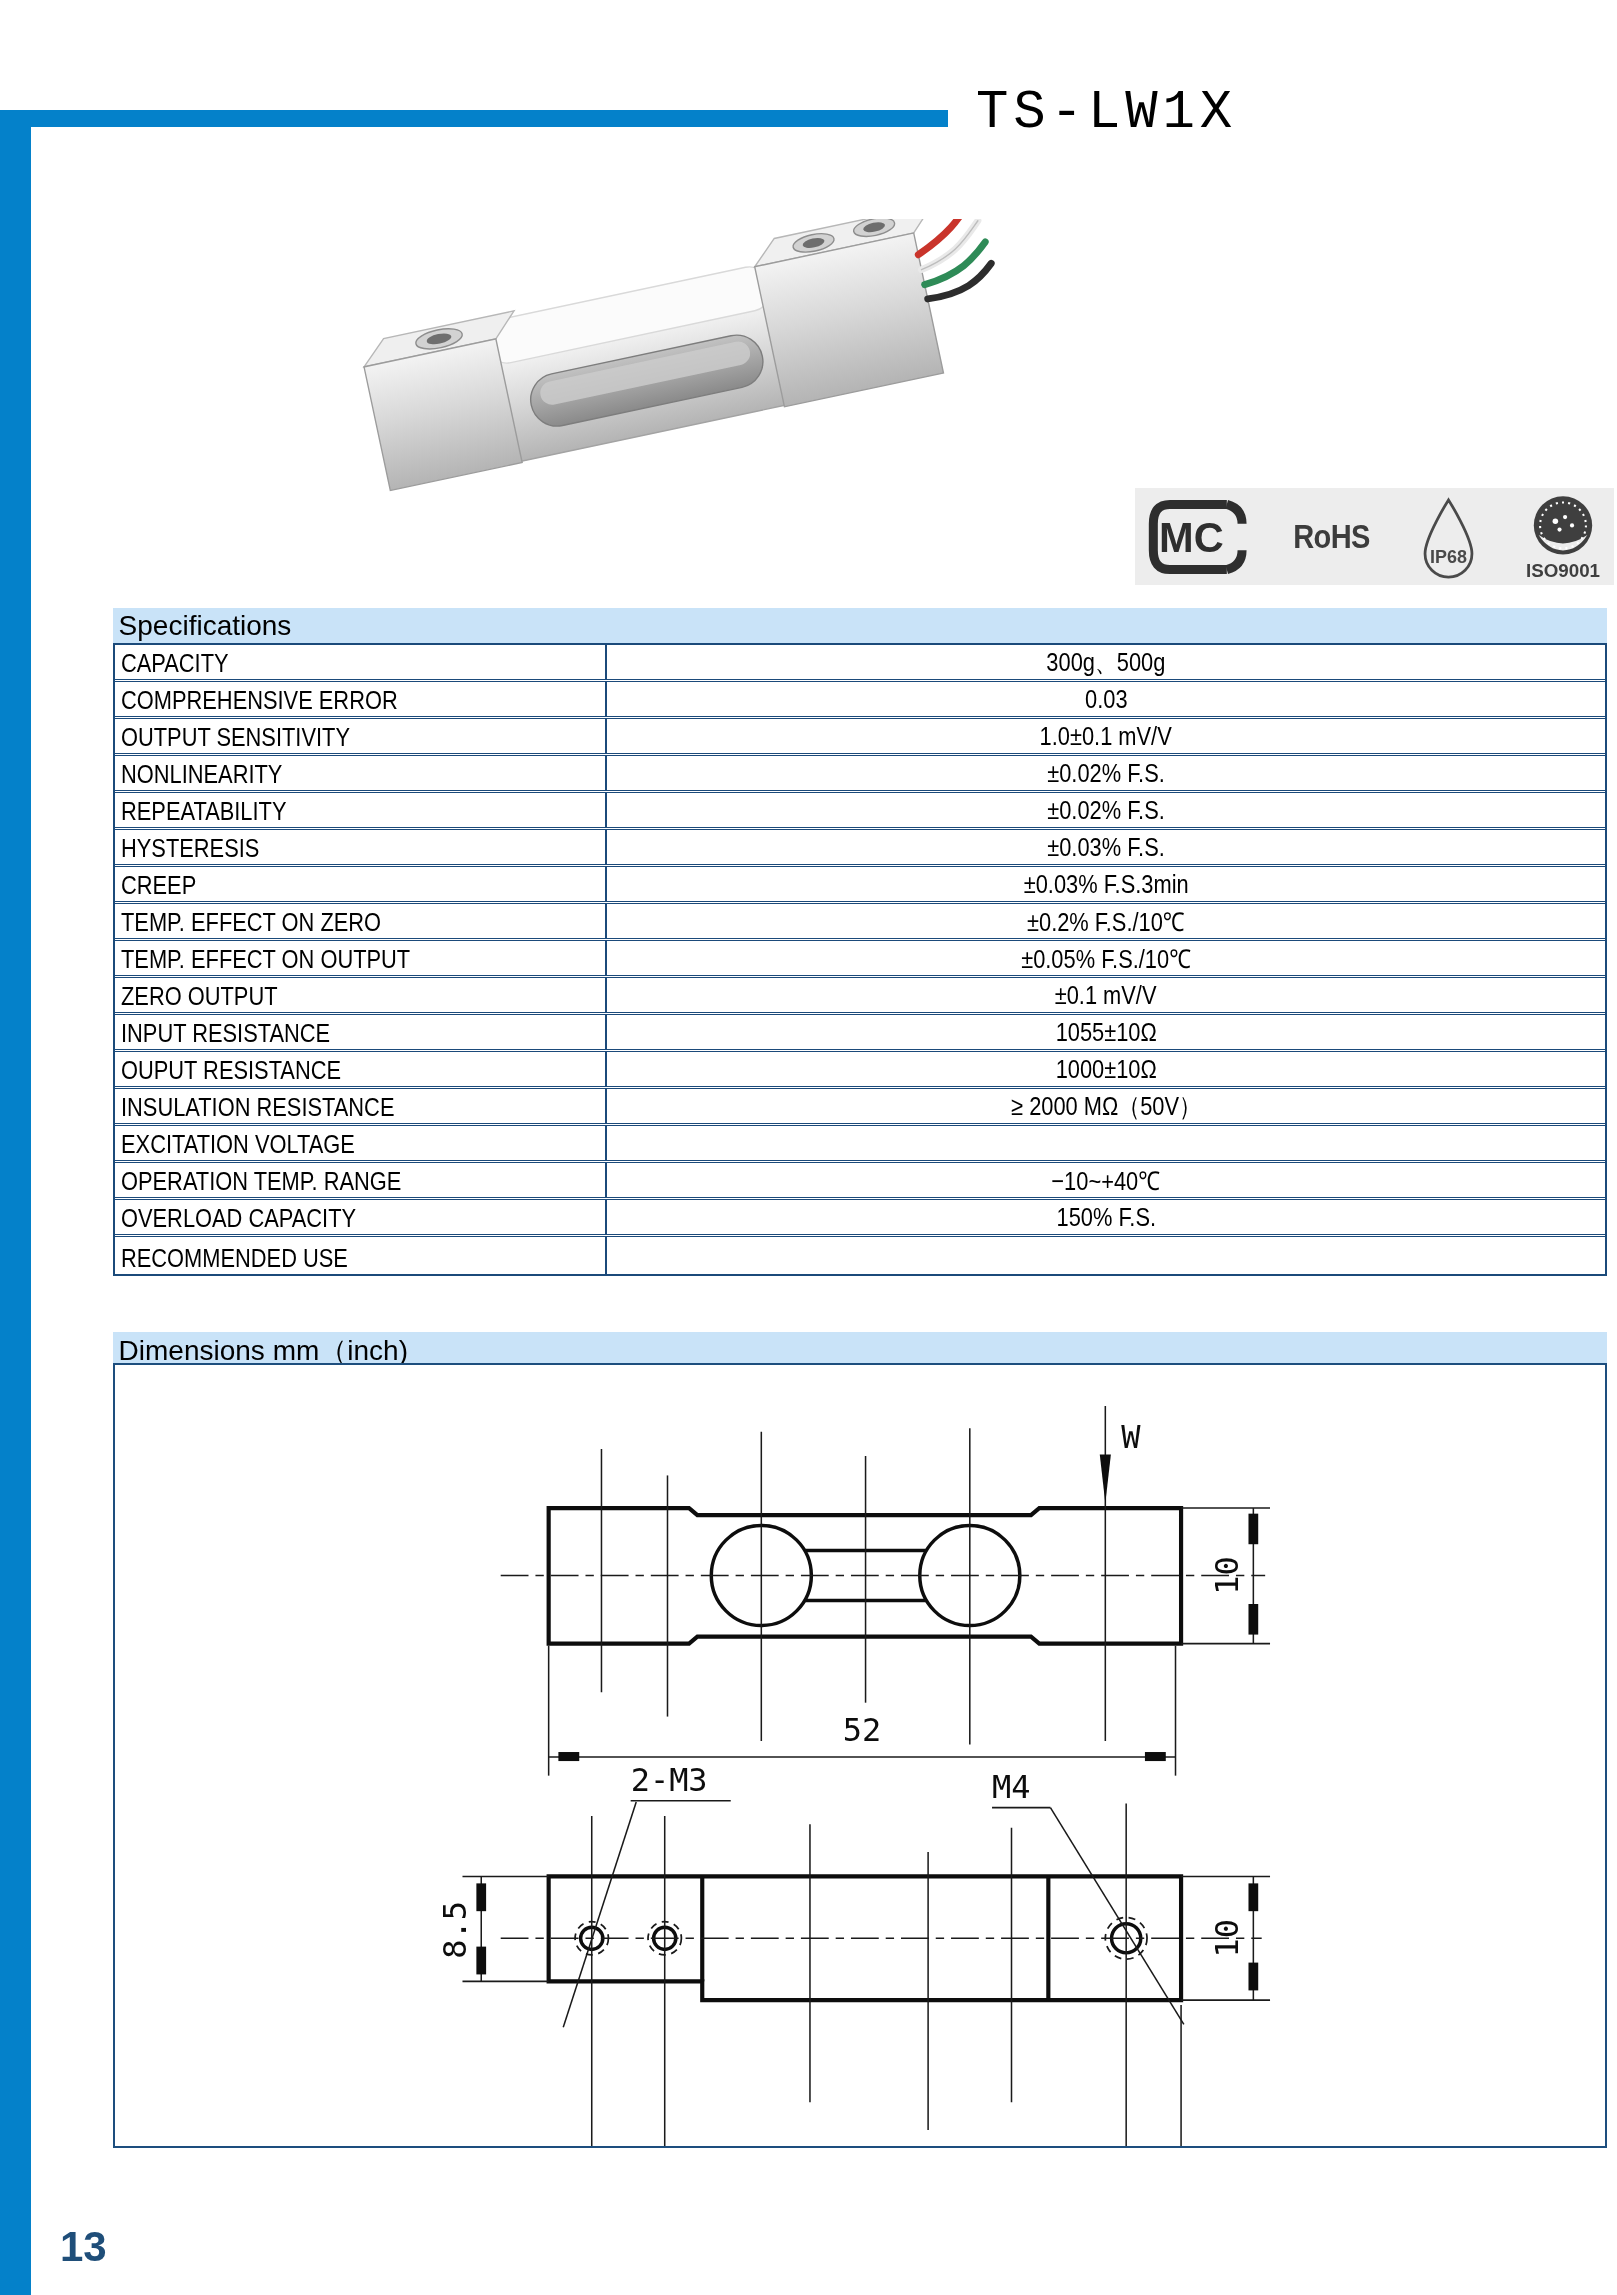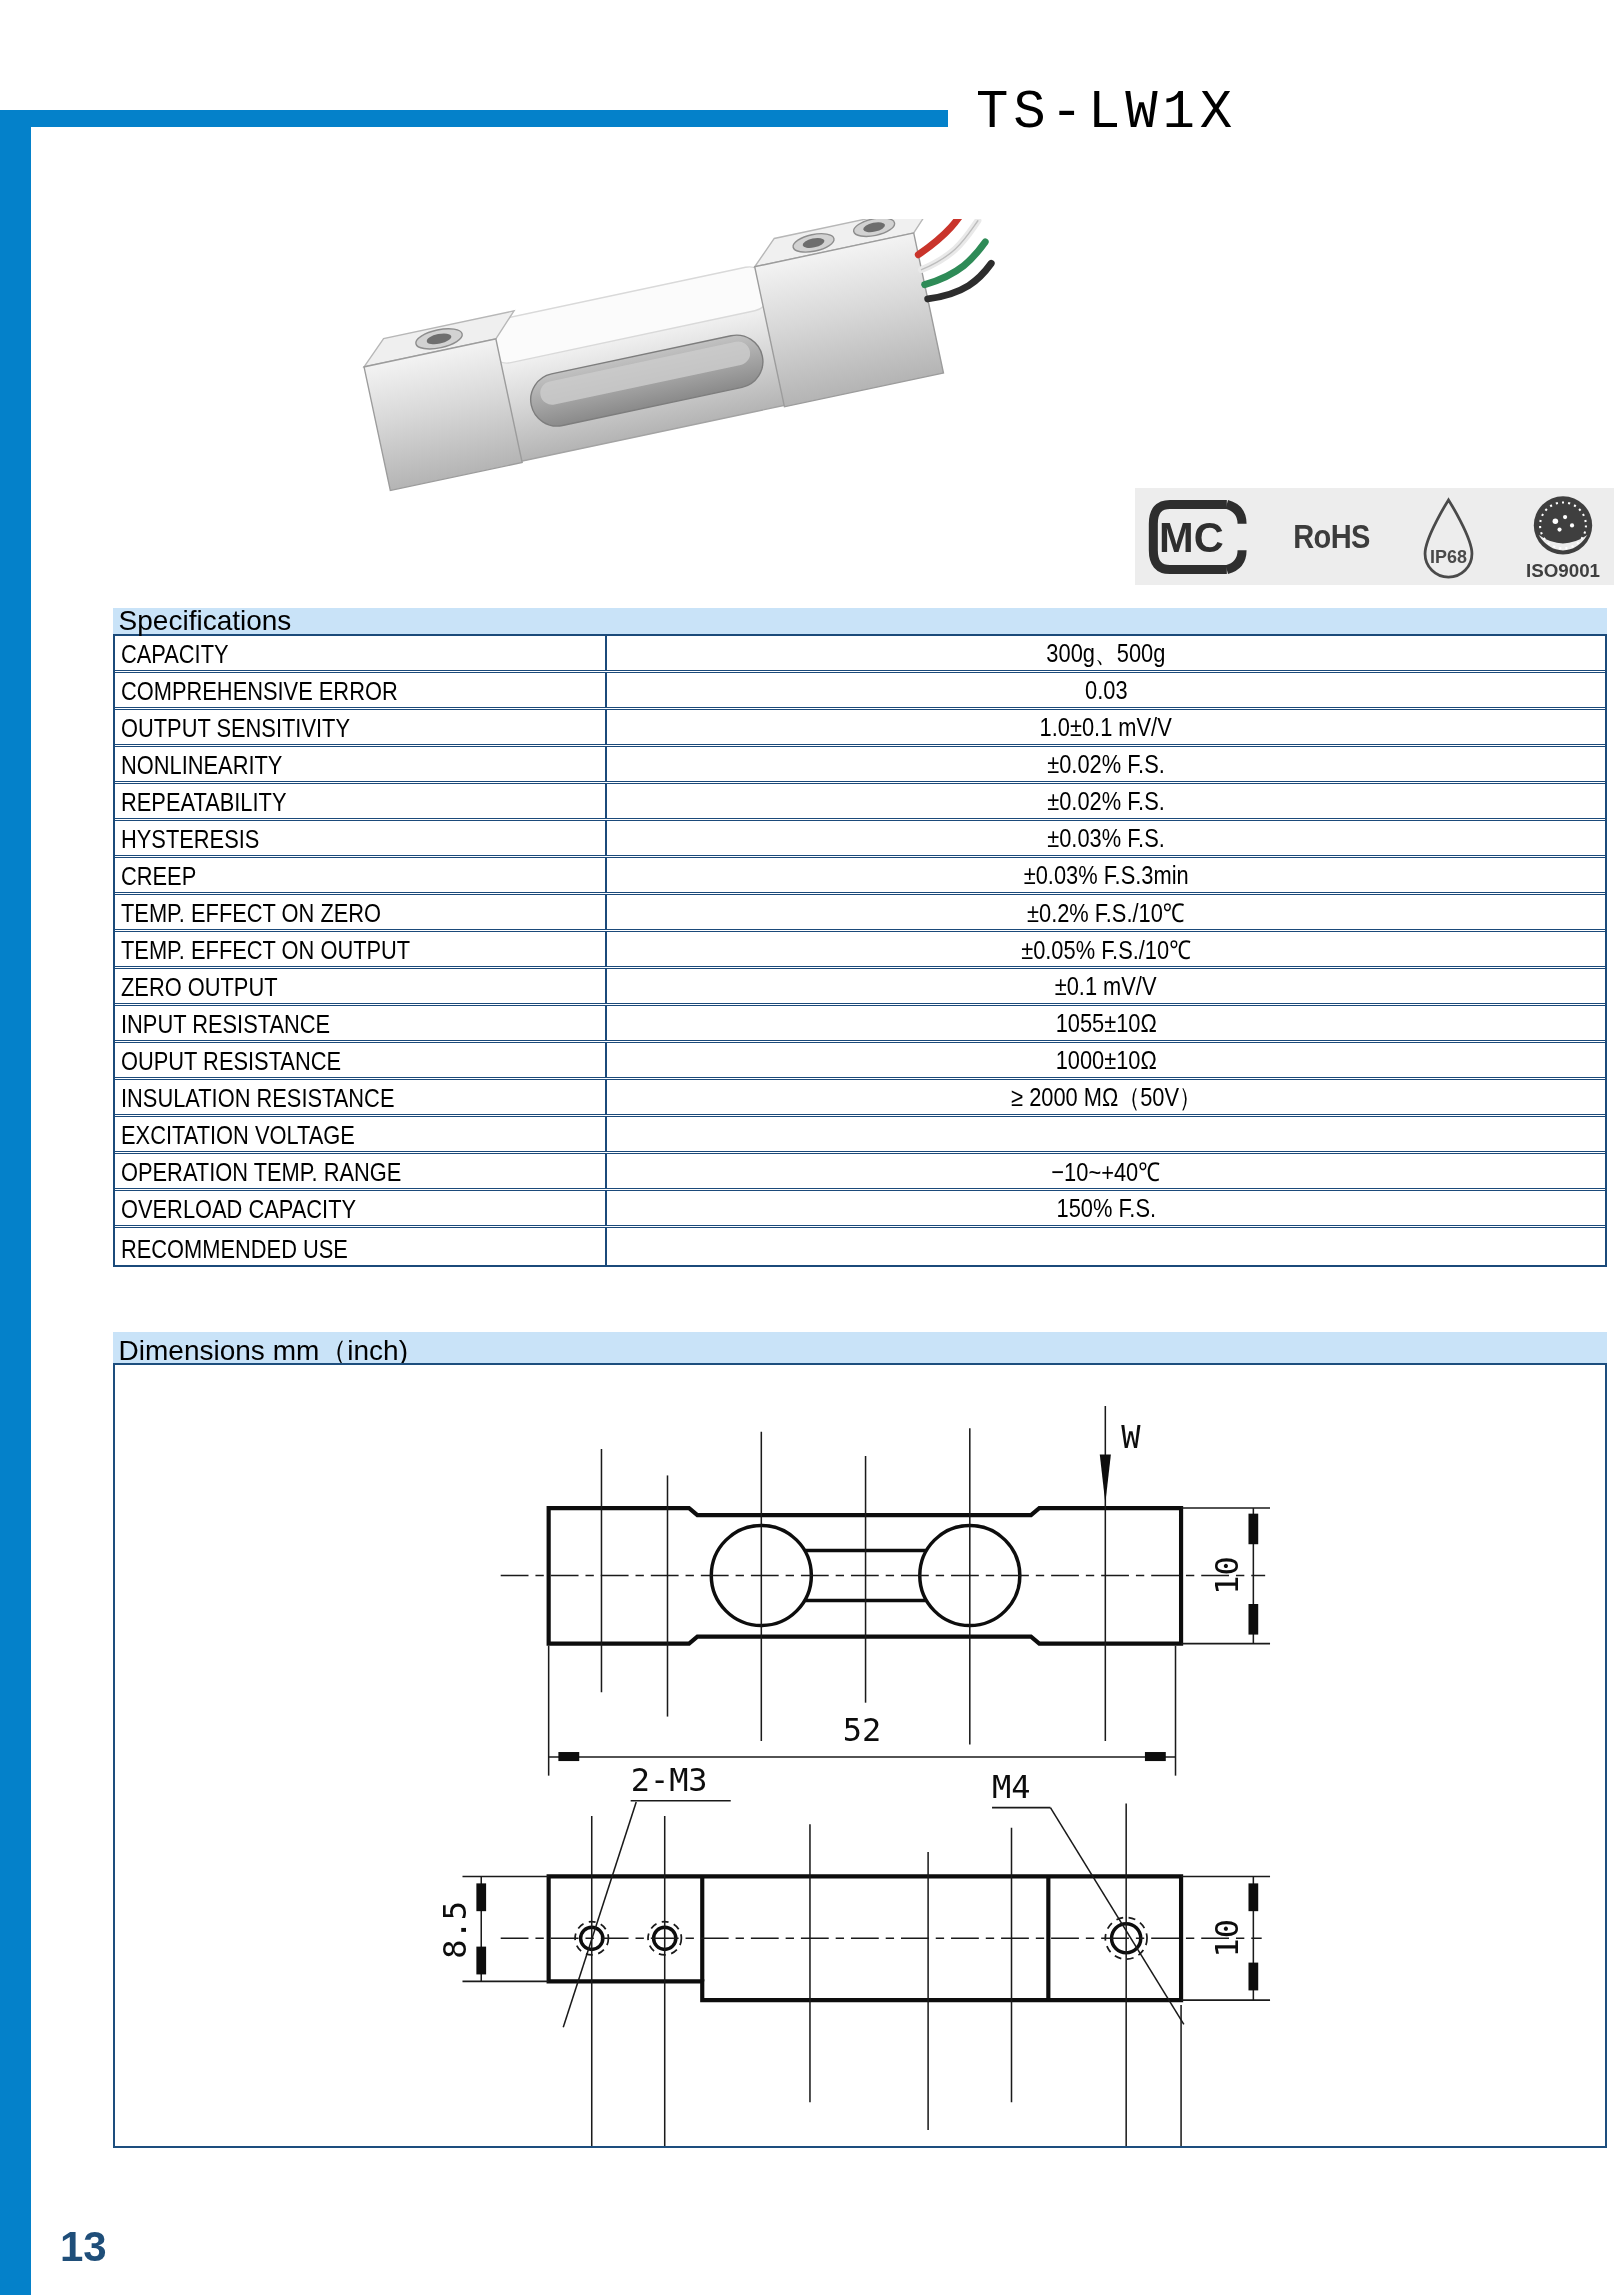--- a/index.html
+++ b/index.html
@@ -27,21 +27,21 @@
     background:#ededed;display:flex;align-items:center;justify-content:space-between;
     padding:0 9.7px;box-sizing:border-box;margin-top:33px;
   }
   .rohs{
     font-family:"Liberation Sans", sans-serif;font-weight:600;color:#3c3c3c;
     font-size:33px;transform:scaleX(0.88);letter-spacing:-0.7px;
   }
   
   .spec{position:absolute;left:113px;top:608px;width:1494px;}
   .spec-header{
-    height:26px;background:#c9e3f8;font-size:28px;color:#000;
+    height:35px;background:#c9e3f8;font-size:28px;color:#000;
     display:flex;align-items:center;padding-left:5.6px;box-sizing:border-box;
   }
   .spec-body{
     border:2.1px solid #1b4a7a;border-top:2.1px solid #1b4a7a;box-sizing:border-box;
     border-right-width:2.8px;
   }
   .srow{display:flex;height:37px;box-sizing:border-box;border-bottom:3.5px double #1b4a7a;}
   .srow:last-child{border-bottom:none;}
   .slabel{
     width:492px;box-sizing:border-box;border-right:2.1px solid #1b4a7a;

